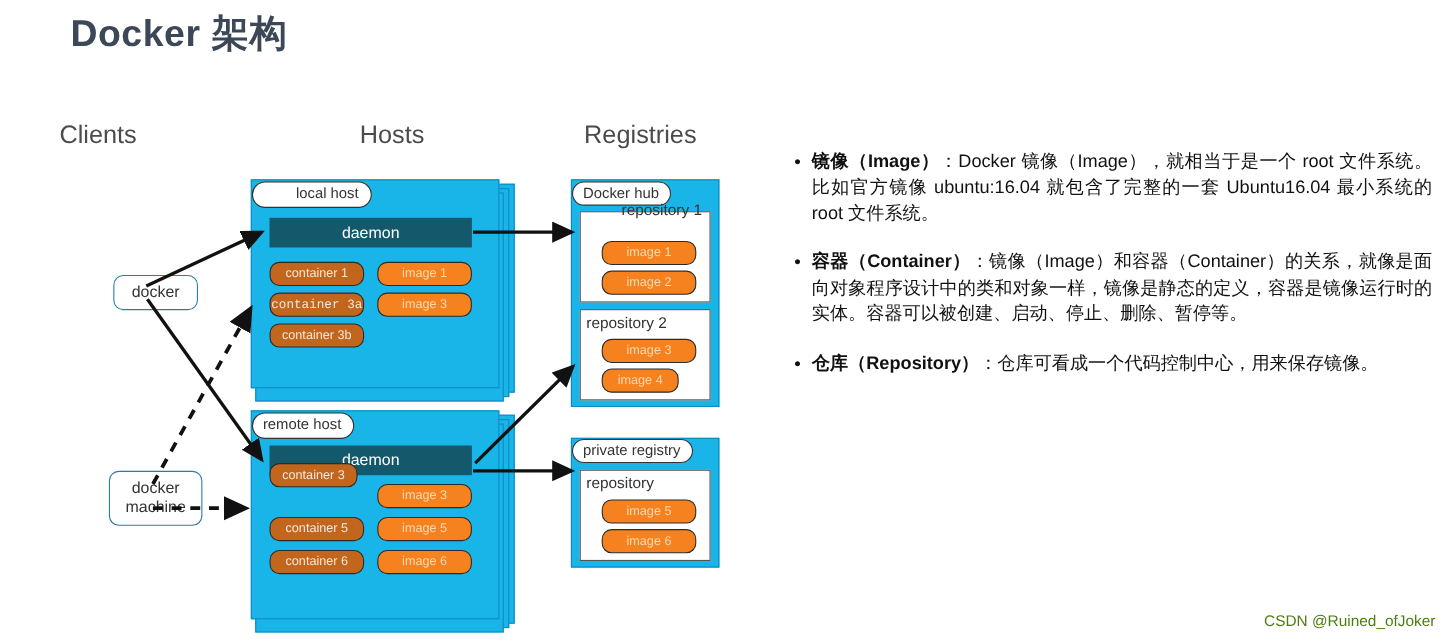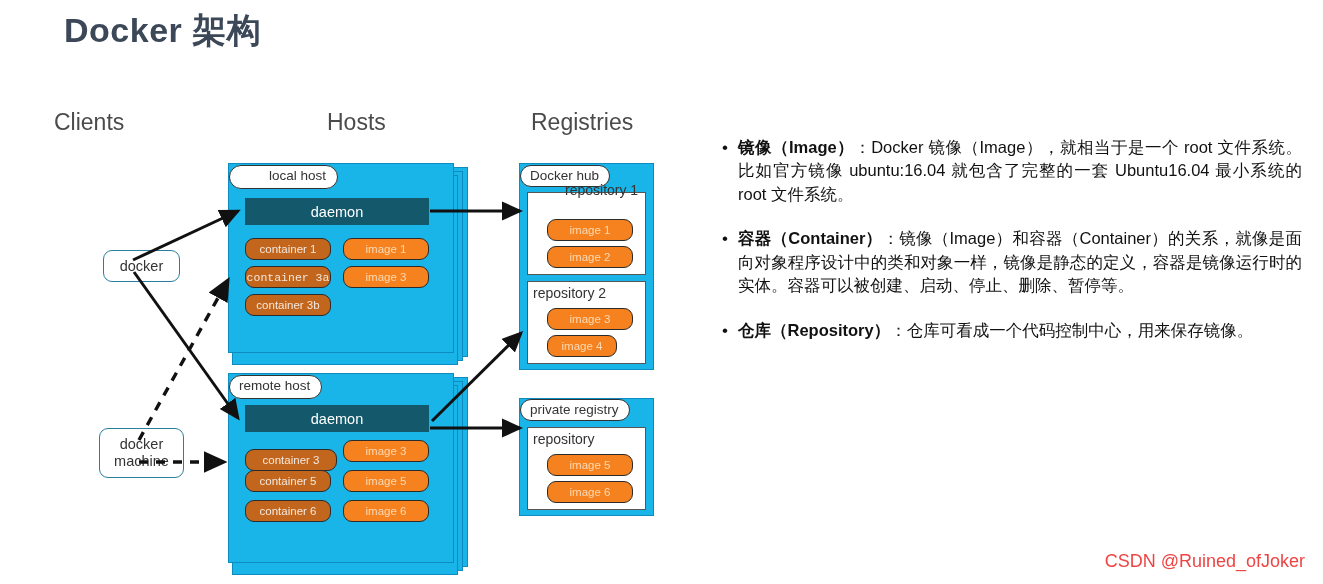--- a/index.html
+++ b/index.html
@@ -143,21 +143,21 @@
   .bullet-text{
     flex:1 1 auto;
     font-size:16.5px;
     color:#111111;
     line-height:1.42;
     text-align:justify;
   }
   .bullet-text b{font-weight:bold;}
   #watermark{
     position:absolute;right:18px;bottom:12px;
-    font-size:18px;color:#ef4444;
+    font-size:14px;color:#4d7c0f;
     white-space:nowrap;
   }
 </style>
 </head>
 <body>
 
 <div id="page-title">Docker 架构</div>
 
 <div id="diagram">
 
@@ -185,21 +185,21 @@
   </div>
 
   <div class="host-stack">
     <div class="stack-layer" style="left:242px;top:282px;width:226px;height:190px;"></div>
     <div class="stack-layer" style="left:237px;top:286px;width:226px;height:190px;"></div>
     <div class="stack-layer" style="left:232px;top:290px;width:226px;height:190px;"></div>
     <div class="host-body" style="left:228px;top:278px;width:226px;height:190px;"></div>
     <div class="host-label" style="left:229px;top:280px;">remote host</div>
     <div class="daemon" style="left:245px;top:310px;width:184px;height:27px;">daemon</div>
 
-    <div class="pill container" style="left:245px;top:326px;width:92px;height:22px;margin-top:28px;">container 3</div>
+    <div class="pill container" style="left:245px;top:326px;width:80px;height:22px;">container 3</div>
     <div class="pill container" style="left:245px;top:375px;width:86px;height:22px;">container 5</div>
     <div class="pill container" style="left:245px;top:405px;width:86px;height:22px;">container 6</div>
 
     <div class="pill image" style="left:343px;top:345px;width:86px;height:22px;">image 3</div>
     <div class="pill image" style="left:343px;top:375px;width:86px;height:22px;">image 5</div>
     <div class="pill image" style="left:343px;top:405px;width:86px;height:22px;">image 6</div>
   </div>
 
   <div>
     <div class="registry-box" style="left:519px;top:68px;width:135px;height:207px;"></div>

